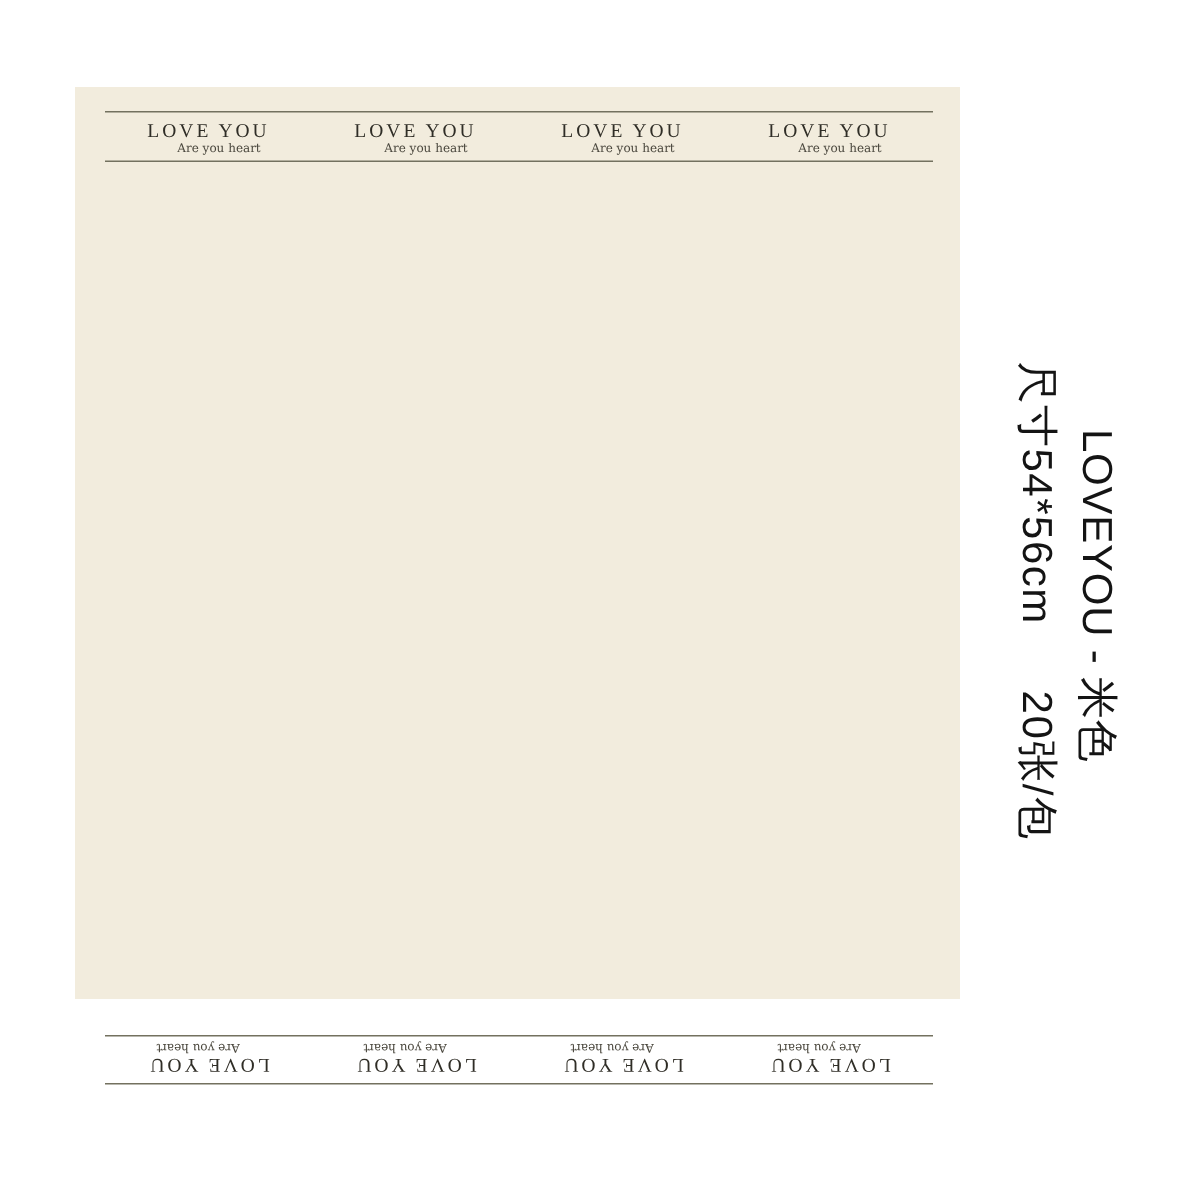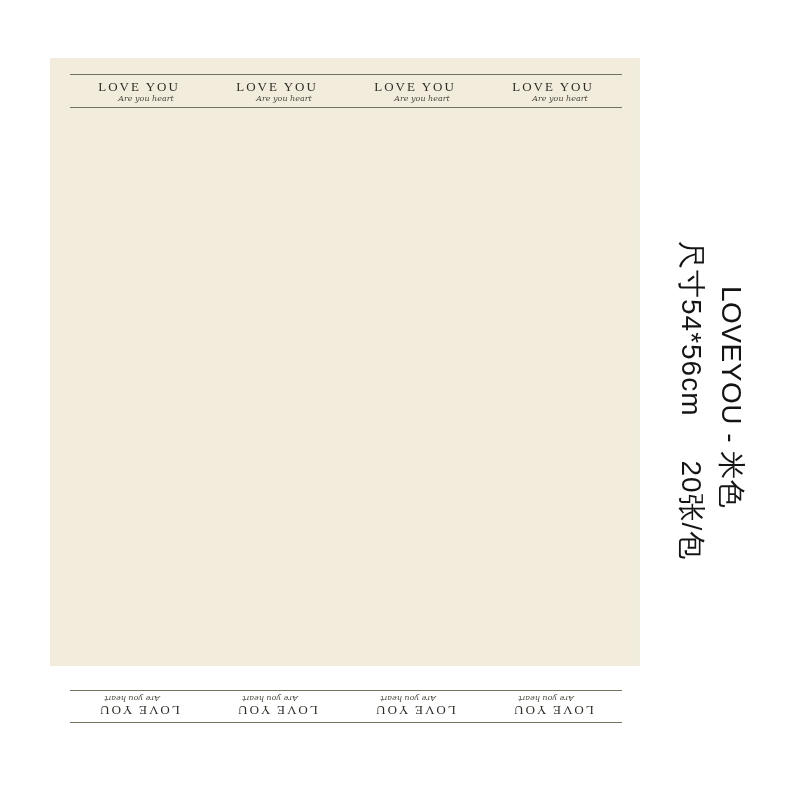--- a/index.html
+++ b/index.html
@@ -46,21 +46,20 @@
   .logo-title{
     font-family:"Liberation Serif", serif;
     font-size:13px;
     line-height:13px;
     letter-spacing:2px;
     color:var(--logo-text);
     white-space:nowrap;
   }
   .logo-script{
     font-family:"DejaVu Serif", serif;
-    font-style:italic;
     font-size:8px;
     line-height:10px;
     margin-top:1px;
     margin-left:14px;
     color:var(--script-text);
     white-space:nowrap;
   }
   .caption-title{
     position:absolute;
     left:746px; top:286px;

